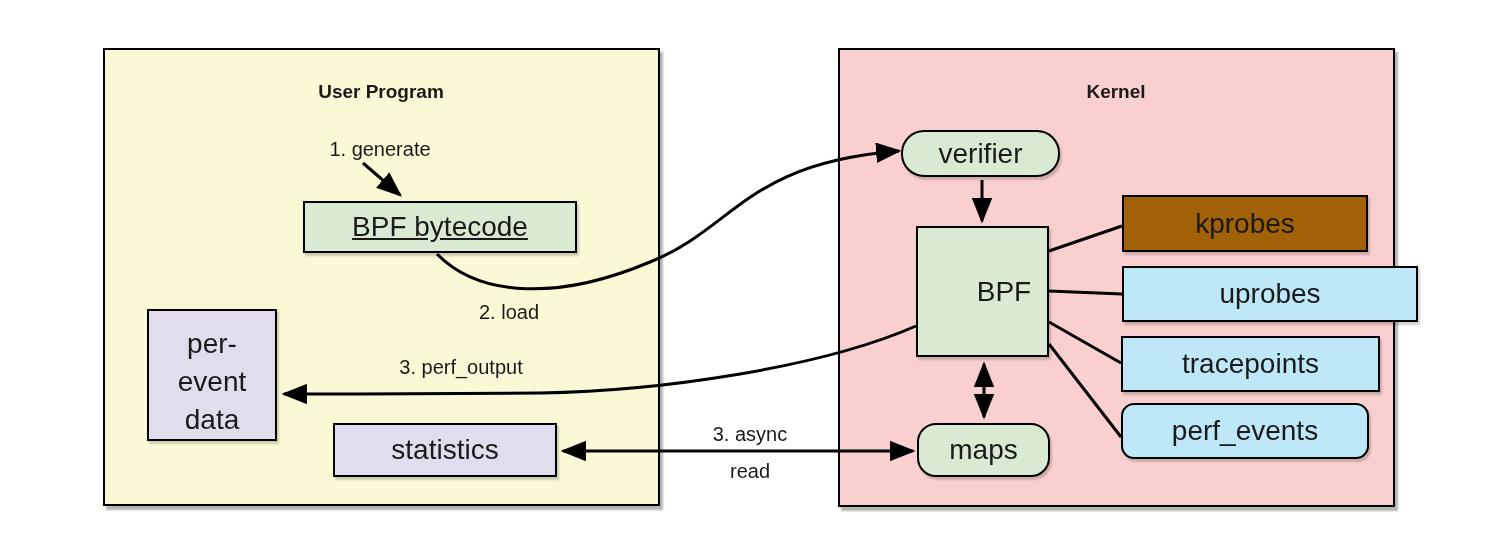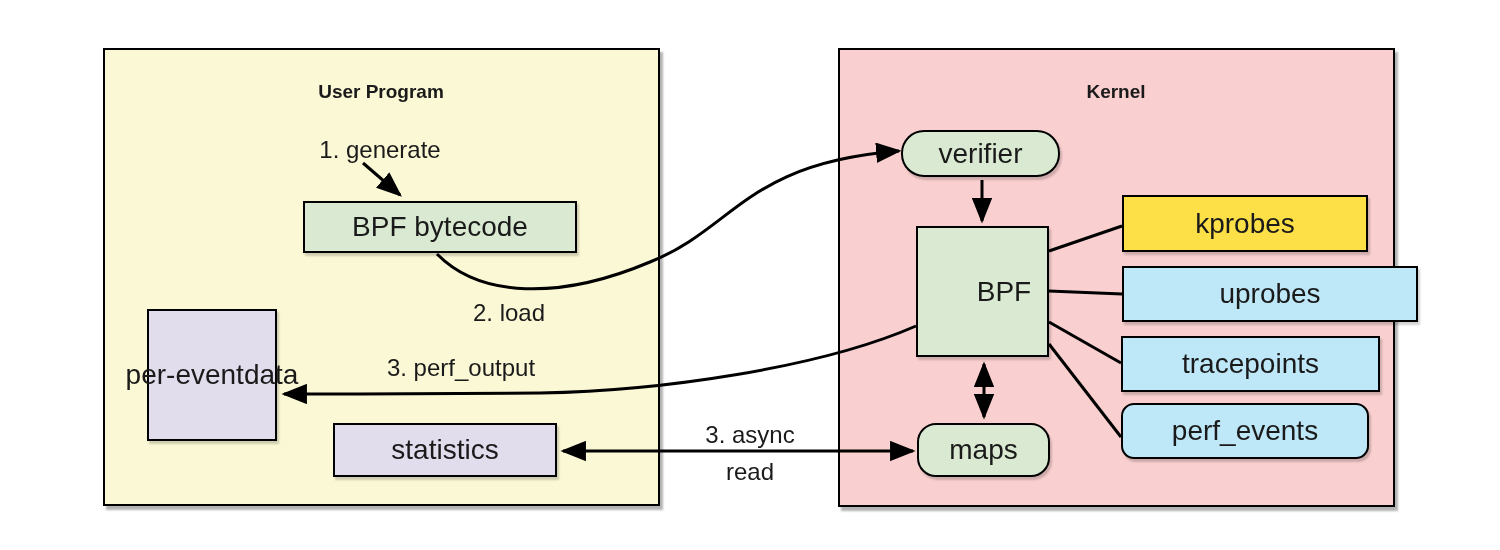--- a/index.html
+++ b/index.html
@@ -32,25 +32,25 @@
     box-sizing:border-box;
     display:flex;
     align-items:center;
     justify-content:center;
     text-align:center;
     font-size:28px;
     line-height:36px;
     box-shadow:2px 3px 2px rgba(0,0,0,0.18);
     z-index:3;
   }
-  .multiline{flex-direction:row;line-height:38px;}
+  .multiline{flex-direction:column;line-height:38px;justify-content:flex-end;}
   .annotation{
     position:absolute;
     text-align:center;
-    font-size:24px;
+    font-size:20px;
     line-height:37px;
     z-index:3;
     white-space:nowrap;
   }
   .annotation span{display:block;}
   #wires{
     position:absolute;left:0;top:0;width:1500px;height:550px;
     z-index:2;pointer-events:none;
   }
   #wires path{stroke:#000;stroke-width:3;fill:none;}
@@ -97,21 +97,21 @@
     <path d="M 982,180 L 982,221" marker-end="url(#ah)"></path>
     <path d="M 984,364 L 984,417" marker-start="url(#ah)" marker-end="url(#ah)"></path>
     <path d="M 1049,251 L 1122,226"></path>
     <path d="M 1049,291 L 1122,294"></path>
     <path d="M 1049,322 L 1121,363"></path>
     <path d="M 1049,344 L 1121,437"></path>
     <path d="M 916,326 C 820,368 660,391 540,393 C 460,394 370,394 284,394" marker-end="url(#ah)"></path>
     <path d="M 563,451 L 913,451" marker-start="url(#ah)" marker-end="url(#ah)"></path>
   </svg>
 
-  <div class="node" id="bpf-bytecode" style="background-color: rgb(218, 234, 210);">
+  <div class="node" id="bpf-bytecode" style="background-color: rgb(218, 234, 210); text-decoration: underline;">
     <span>BPF bytecode</span>
   </div>
 
   <div class="node multiline" id="per-event-data" style="background-color: rgb(225, 221, 236);">
     <span>per-</span>
     <span>event</span>
     <span>data</span>
   </div>
 
   <div class="node" id="statistics" style="background-color: rgb(225, 221, 236);">
@@ -123,21 +123,21 @@
   </div>
 
   <div class="node" id="bpf" style="background-color: rgb(218, 234, 210); padding-left: 43px;">
     <span>BPF</span>
   </div>
 
   <div class="node" id="maps" style="background-color: rgb(218, 234, 210);">
     <span>maps</span>
   </div>
 
-  <div class="node" id="kprobes" style="background-color: #fde047;">
+  <div class="node" id="kprobes" style="background-color: #a16207;">
     <span>kprobes</span>
   </div>
 
   <div class="node" id="uprobes" style="background-color: rgb(190, 231, 248);">
     <span>uprobes</span>
   </div>
 
   <div class="node" id="tracepoints" style="background-color: rgb(190, 231, 248);">
     <span>tracepoints</span>
   </div>

